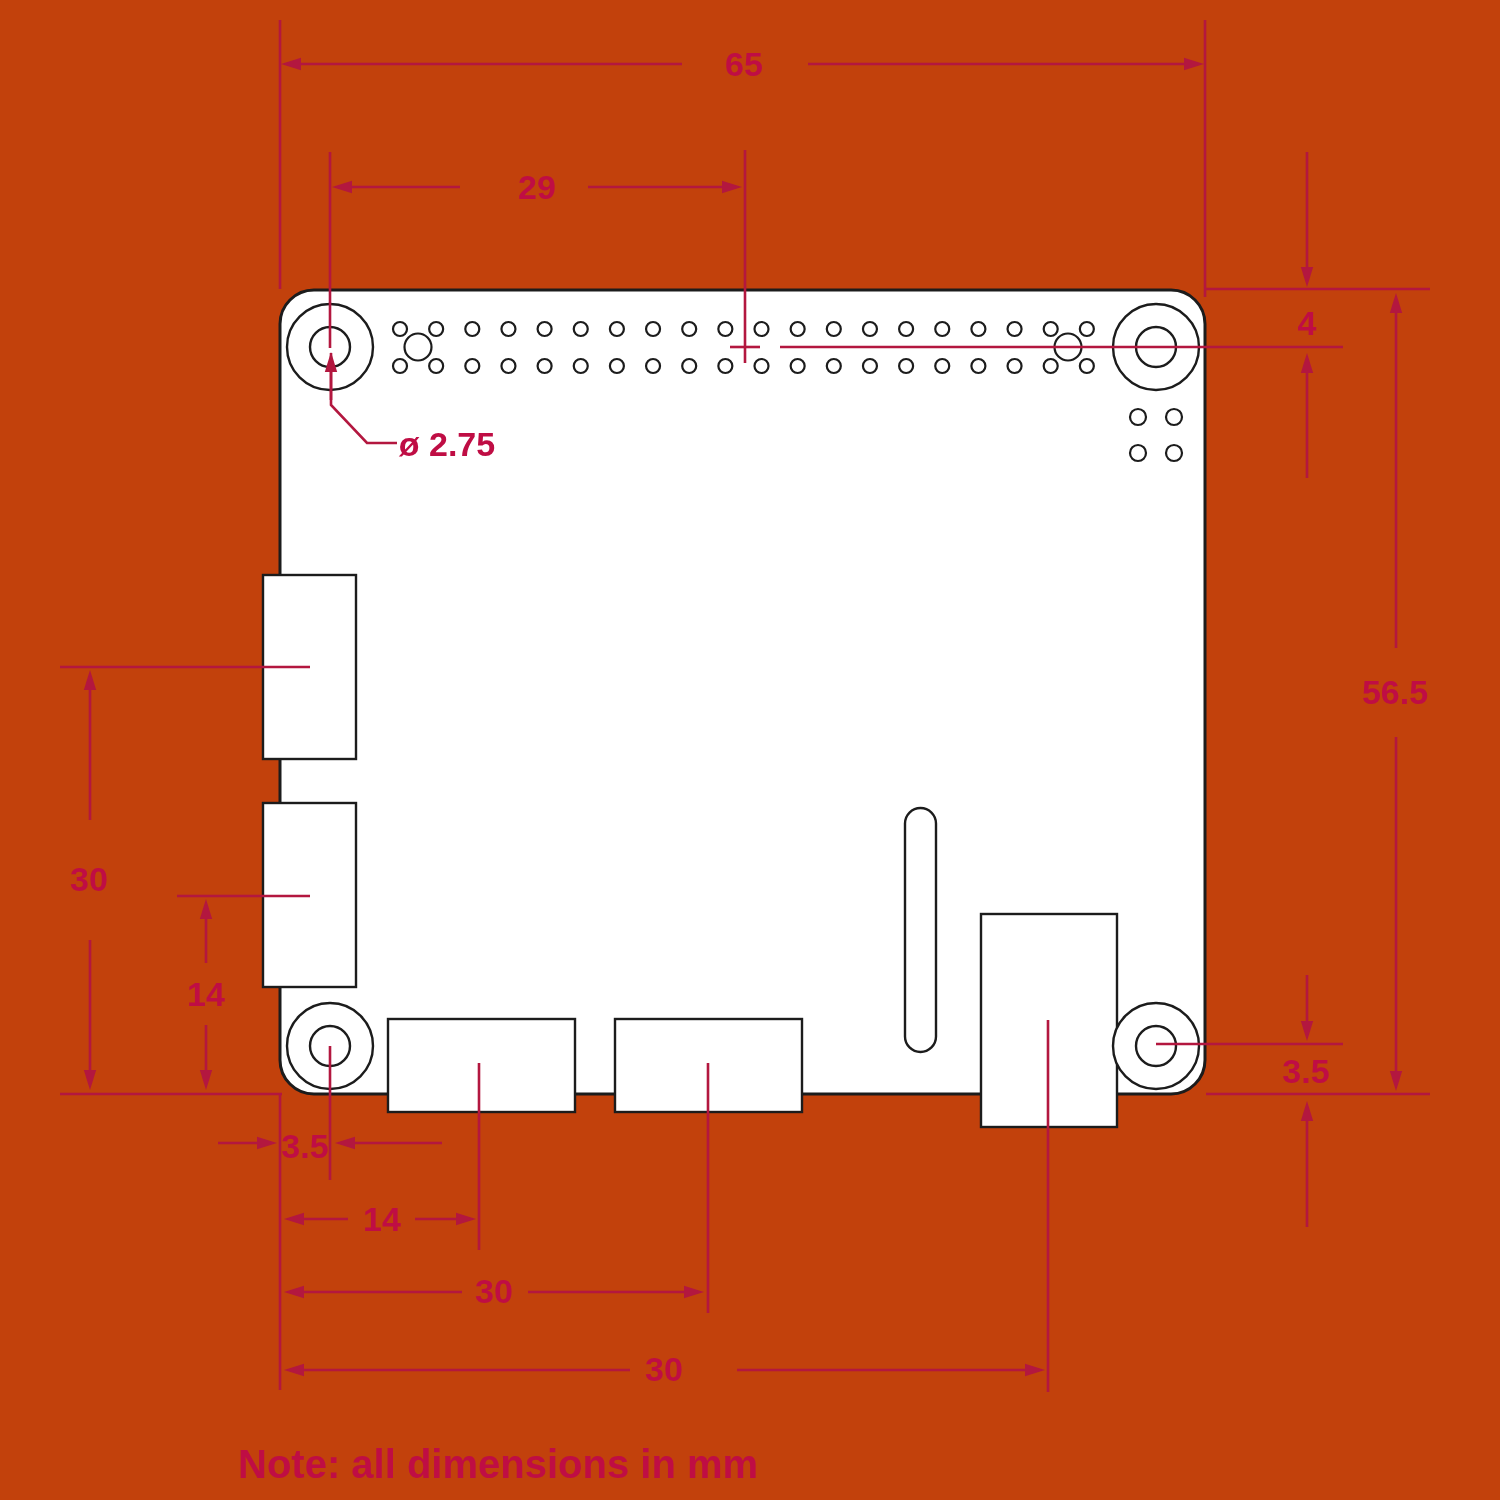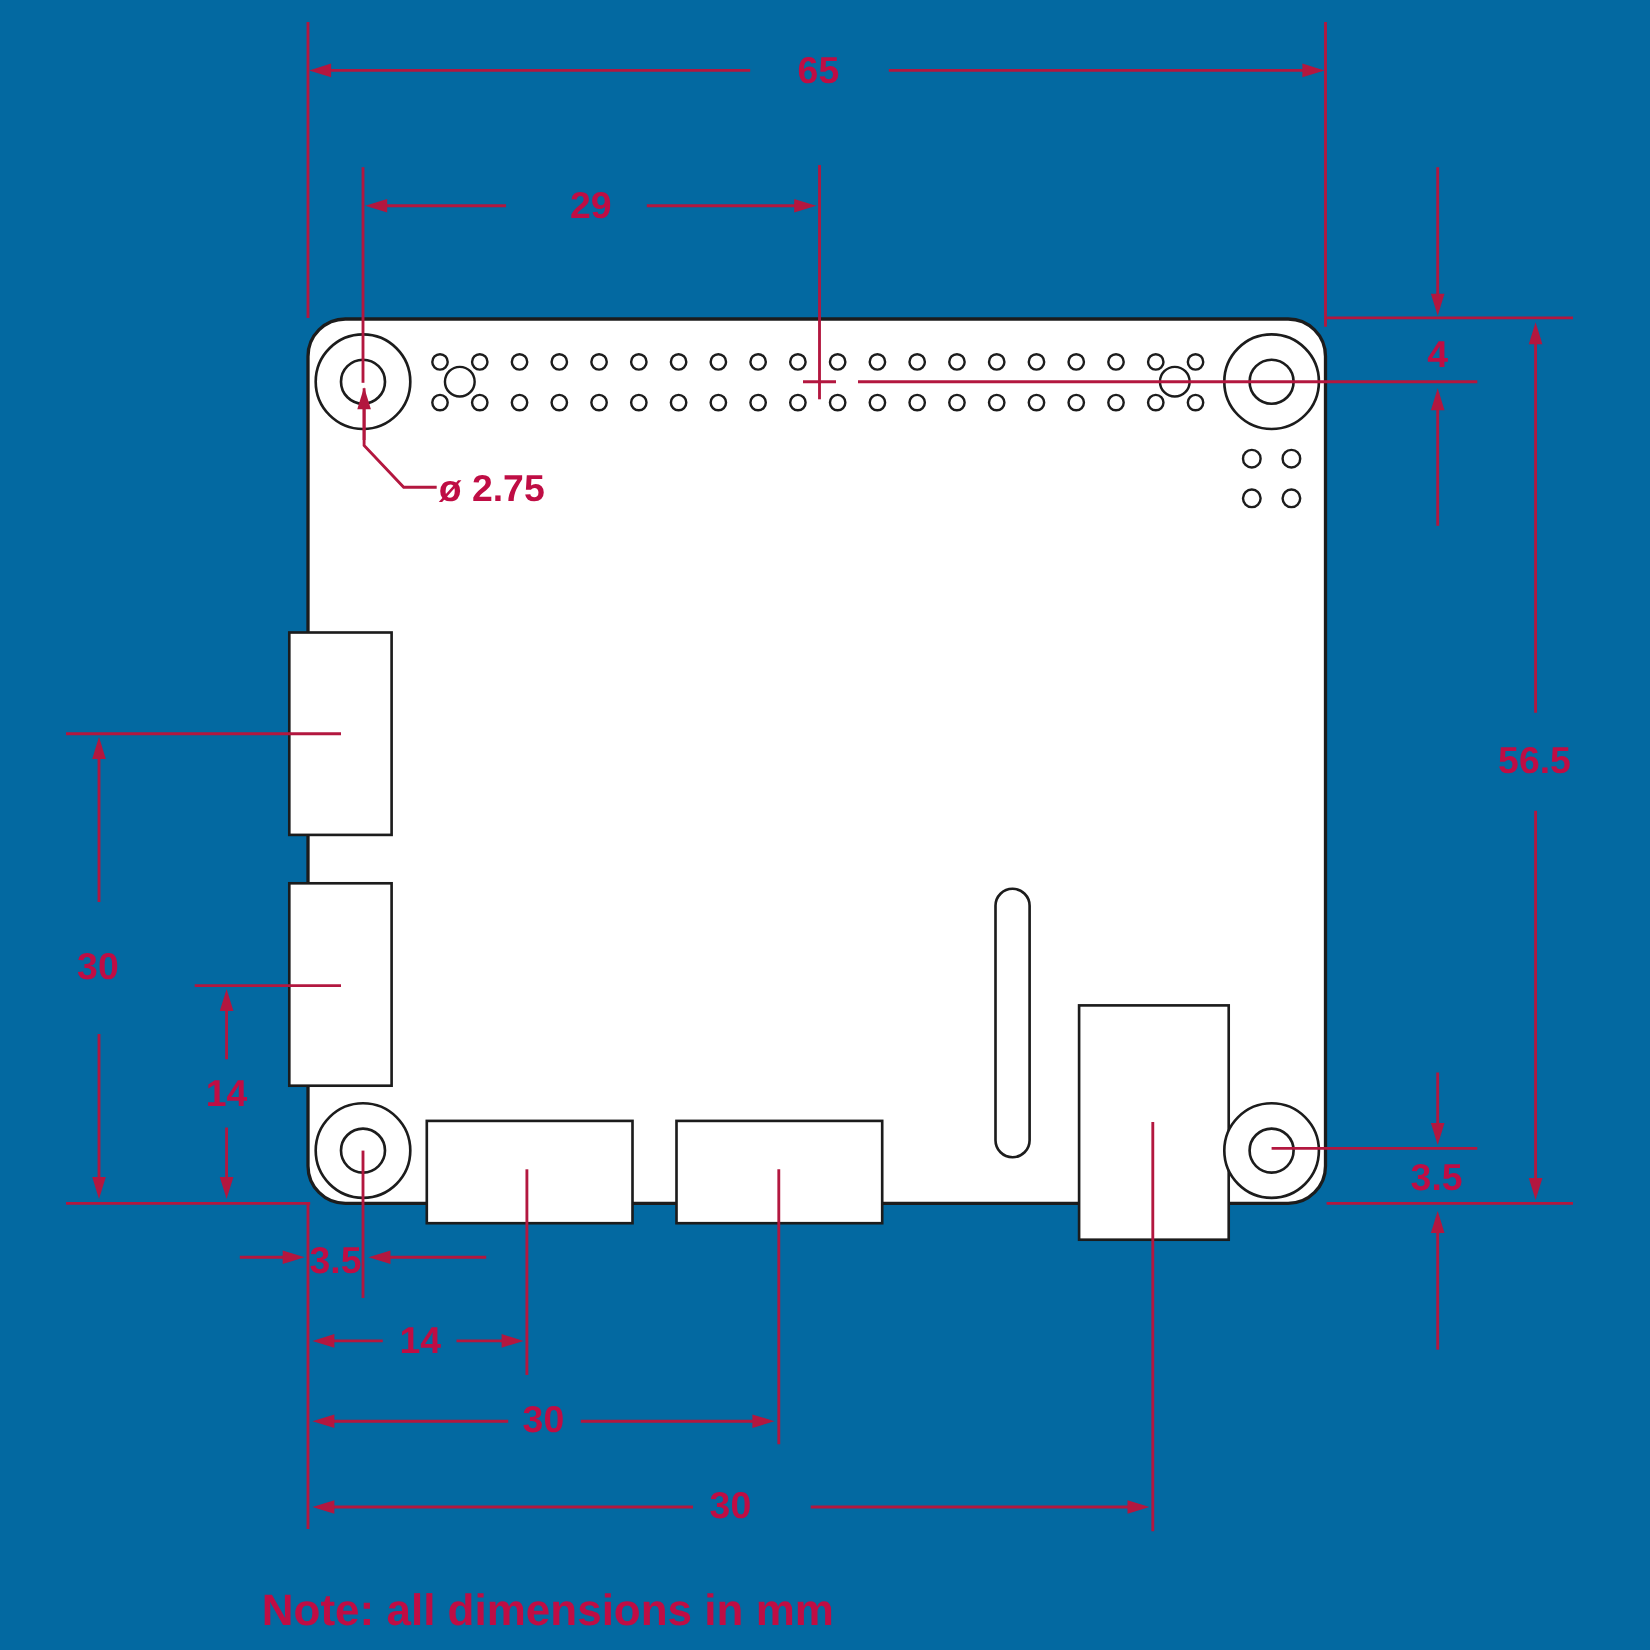--- a/index.html
+++ b/index.html
@@ -1,18 +1,18 @@
 <!DOCTYPE html>
 <html><head>
 <meta charset="utf-8">
 <style>
   html, body { margin: 0; padding: 0; background: #ffffff; }
   .page {
     width: 1500px; height: 1500px; position: relative;
-    background: #0369a1; overflow: hidden;
+    background: #c2410c; overflow: hidden;
     font-family: "Liberation Sans", sans-serif;
     text-decoration: underline;
   }
   svg text {
     font-family: "Liberation Sans", sans-serif;
     font-weight: bold;
   }
 </style>
 </head>
 <body>

